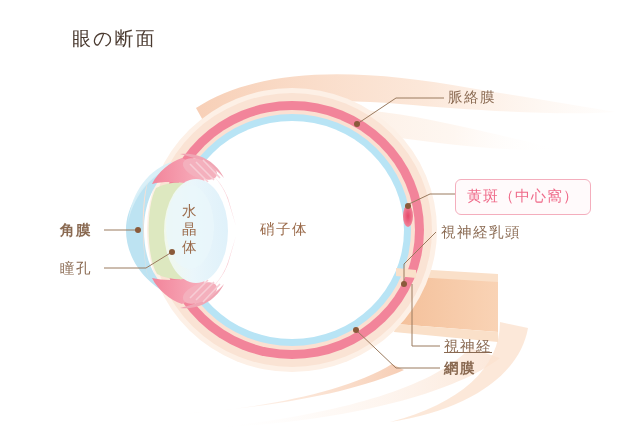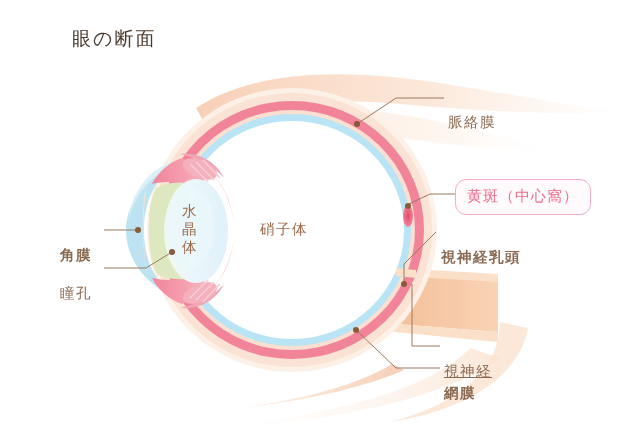--- a/index.html
+++ b/index.html
@@ -35,21 +35,20 @@
     letter-spacing: 2px;
     color: #4a3a30;
     white-space: nowrap;
   }
   .lbl {
     position: absolute;
     font-size: 14.5px;
     letter-spacing: 1.5px;
     color: #8a6a52;
     white-space: nowrap;
-    margin-top: 25px;
   }
   .lbl-inner {
     position: absolute;
     font-size: 14.5px;
     letter-spacing: 1.5px;
     color: #9a6a4a;
     white-space: nowrap;
   }
   .lbl-vert {
     position: absolute;
@@ -57,21 +56,21 @@
     letter-spacing: 2px;
     color: #9a6a4a;
     width: 16px;
     line-height: 1.25;
     text-align: center;
   }
   .lbl-vert span { display: block; }
   .badge {
     position: absolute;
     border: 1.4px solid #f4aebd;
-    border-radius: 11px;
+    border-radius: 6px;
     background: #fffafb;
     color: #ef6b8a;
     font-size: 15px;
     letter-spacing: 1px;
     padding: 7px 11px 8px 11px;
     white-space: nowrap;
   }
 </style>
 </head>
 <body>
@@ -200,21 +199,21 @@
       <circle cx="172" cy="240" r="3"></circle>
     </g>
   </svg>
 
   <div class="title">眼の断面</div>
 
   <div class="lbl" style="left:448px; top:76px;">脈絡膜</div>
 
   <div class="badge" style="left:455px; top:167px;">黄斑（中心窩）</div>
 
-  <div class="lbl" style="left:441px; top:211px;font-weight:bold;">視神経乳頭</div>
+  <div class="lbl" style="left:441px; top:211px;">視神経乳頭</div>
 
   <div class="lbl" style="left:444px; top:325px;text-decoration:underline;">視神経</div>
 
   <div class="lbl" style="left:444px; top:347px;font-weight:bold;">網膜</div>
 
   <div class="lbl" style="left:60px; top:209px;font-weight:bold;">角膜</div>
 
   <div class="lbl" style="left:60px; top:247px;">瞳孔</div>
 
   <div class="lbl-vert" style="left:182px; top:190px;">

